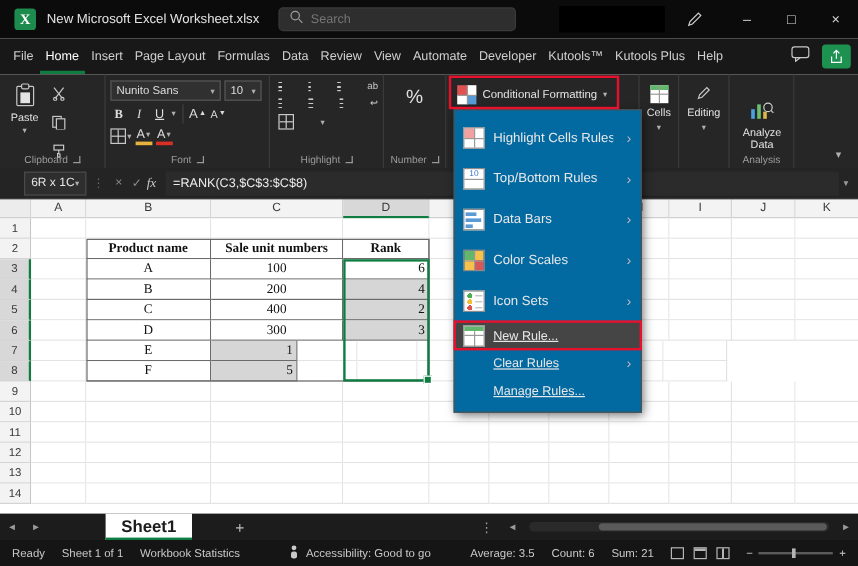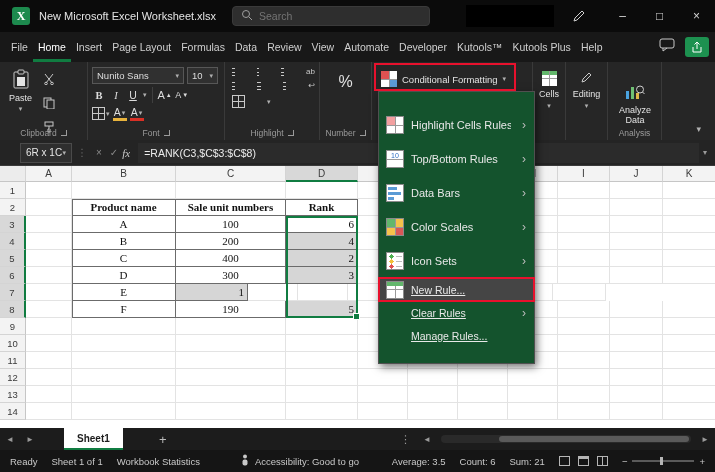--- a/index.html
+++ b/index.html
@@ -87,21 +87,21 @@
   .gc { border-right: 1px solid #e3e3e3; border-bottom: 1px solid #e3e3e3; font-family: "Liberation Serif", serif; font-size: 11px; color: #111; display: flex; align-items: center; justify-content: center; flex: 0 0 auto; overflow: hidden; height: 17px; background: #fff; }
   .gc.tb { border-right: 1px solid #6b6b6b; border-bottom: 1px solid #6b6b6b; }
   .gc.th { font-weight: bold; }
   .gc.td { justify-content: flex-end; padding-right: 3px; }
   .gc.self { background: #D6D6D6; }
   .tbl-border { position: absolute; border: 1px solid #6b6b6b; pointer-events: none; }
   .selbox { position: absolute; border: 2px solid #107C41; pointer-events: none; }
   .selbox::after { content: ""; position: absolute; right: -4px; bottom: -4px; width: 5px; height: 5px; background: #107C41; border: 1px solid #fff; }
 
   
-  #cf-menu { position: absolute; left: 378px; top: 91px; width: 157px; background: #14532d; border: 1px solid #505050; box-shadow: 2px 3px 8px rgba(0,0,0,.55); z-index: 50; padding: 16px 0; }
+  #cf-menu { position: absolute; left: 378px; top: 91px; width: 157px; background: #0369a1; border: 1px solid #505050; box-shadow: 2px 3px 8px rgba(0,0,0,.55); z-index: 50; padding: 6px 0; }
   .mi { display: flex; align-items: center; gap: 7px; padding: 0 8px 0 7px; color: #e8e8e8; }
   .mi.big { height: 34px; font-size: 11px; }
   .mi.small { height: 23px; font-size: 10.5px; }
   .mi.hl { background: #454545; outline: 2px solid #E8112D; outline-offset: -1px; }
   .mi .lbl { flex: 1; white-space: nowrap; overflow: hidden; }
   .mi .lbl.u { text-decoration: underline; }
   .mi .sub { color: #bdbdbd; font-size: 12px; width: 8px; text-align: right; }
   .micon { width: 18px; height: 18px; flex: 0 0 18px; border: 1px solid #8b8b8b; background: #fff; position: relative; }
   .micon.noicon { border: none; background: transparent; }
   .ic-hl { background:
@@ -127,21 +127,21 @@
       linear-gradient(#bbb,#bbb) 9px 8px/6px 1px no-repeat,
       linear-gradient(#bbb,#bbb) 9px 13px/6px 1px no-repeat, #fff; }
   .ic-nr { background:
       linear-gradient(#999,#999) 50% 4px/1px 100% no-repeat,
       linear-gradient(#999,#999) 0 50%/100% 1px no-repeat,
       linear-gradient(#63b76c 0 4px, transparent 4px) 0 0/100% 100% no-repeat, #fff; }
 
   
   .sheetbar { position: absolute; left: 0; top: 428px; width: 715px; height: 22px; background: #1c1c1c; display: flex; align-items: center; color: #bdbdbd; z-index: 10; }
   .snav { width: 20px; text-align: center; font-size: 8px; color: #9a9a9a; }
-  .stab { height: 22px; padding: 0 13px; margin-left: 24px; background: #fff; color: #1c1c1c; font-size: 10px; font-weight: bold; display: flex; align-items: center; border-bottom: 2px solid #107C41; }
+  .stab { height: 22px; padding: 0 13px; margin-left: 48px; background: #fff; color: #1c1c1c; font-size: 14px; font-weight: bold; display: flex; align-items: center; border-bottom: 2px solid #107C41; }
   .saddp { margin-left: 30px; font-size: 13px; color: #bbb; width: 20px; text-align: center; }
   .sspacer { flex: 1; }
   .sdots { color: #9a9a9a; font-size: 11px; margin-right: 6px; }
   .strack { width: 250px; height: 8px; background: #2a2a2a; border-radius: 4px; margin: 0 4px; position: relative; }
   .sthumb { position: absolute; left: 58px; right: 2px; top: 1px; bottom: 1px; background: #5a5a5a; border-radius: 3px; }
 
   
   .statusbar { position: absolute; left: 0; top: 450px; width: 715px; height: 22px; background: #151515; display: flex; align-items: center; font-size: 9.5px; color: #c9c9c9; gap: 14px; padding: 0 10px; z-index: 10; }
   .sb-acc { display: flex; align-items: center; gap: 5px; margin-left: 26px; }
   .sb-sp { flex: 1; }
@@ -492,21 +492,20 @@
         <div class="gc" style="width: 50px;"></div>
         <div class="gc" style="width: 50px;"></div>
         <div class="gc" style="width: 52px;"></div>
         <div class="gc" style="width: 53px;"></div>
         <div class="gc" style="width: 53px;"></div>
       </div>
       <div class="grow">
         <div class="rh selr" style="width: 26px;">8</div>
         <div class="gc" style="width: 46px;"></div>
         <div class="gc tb tc" style="width: 104px;">F</div>
-        <div class="gc tb tc" style="width: 110px;">190</div>
         <div class="gc tb self td" style="width: 72px;">5</div>
         <div class="gc" style="width: 50px;"></div>
         <div class="gc" style="width: 50px;"></div>
         <div class="gc" style="width: 50px;"></div>
         <div class="gc" style="width: 50px;"></div>
         <div class="gc" style="width: 52px;"></div>
         <div class="gc" style="width: 53px;"></div>
         <div class="gc" style="width: 53px;"></div>
       </div>
       <div class="grow">

